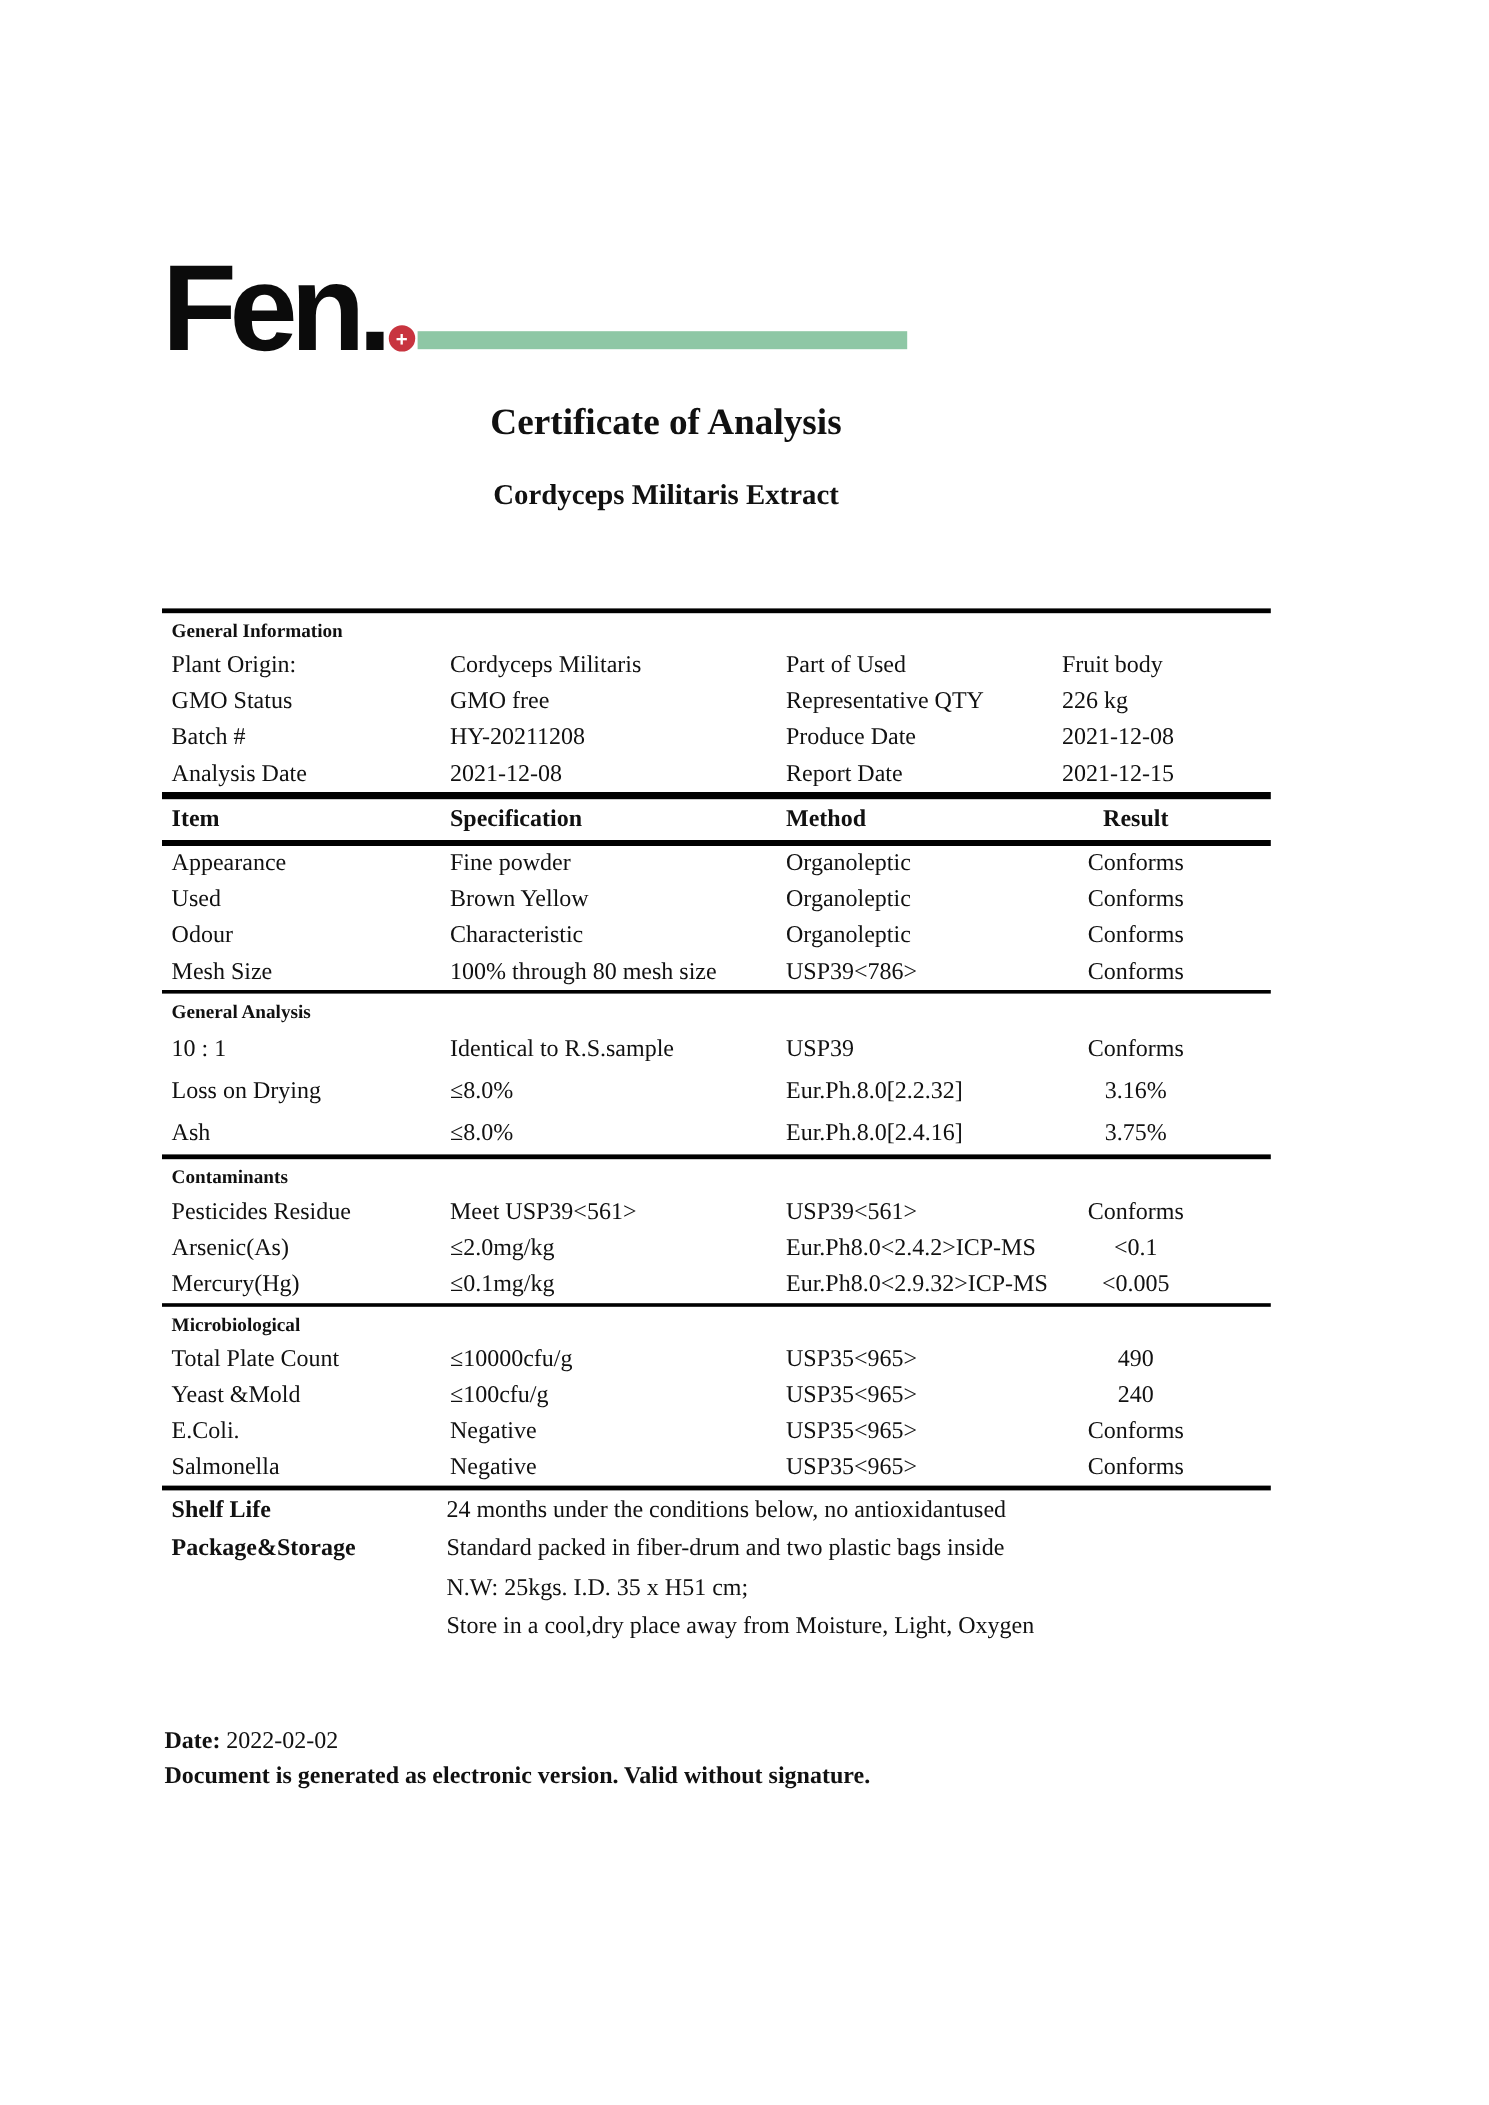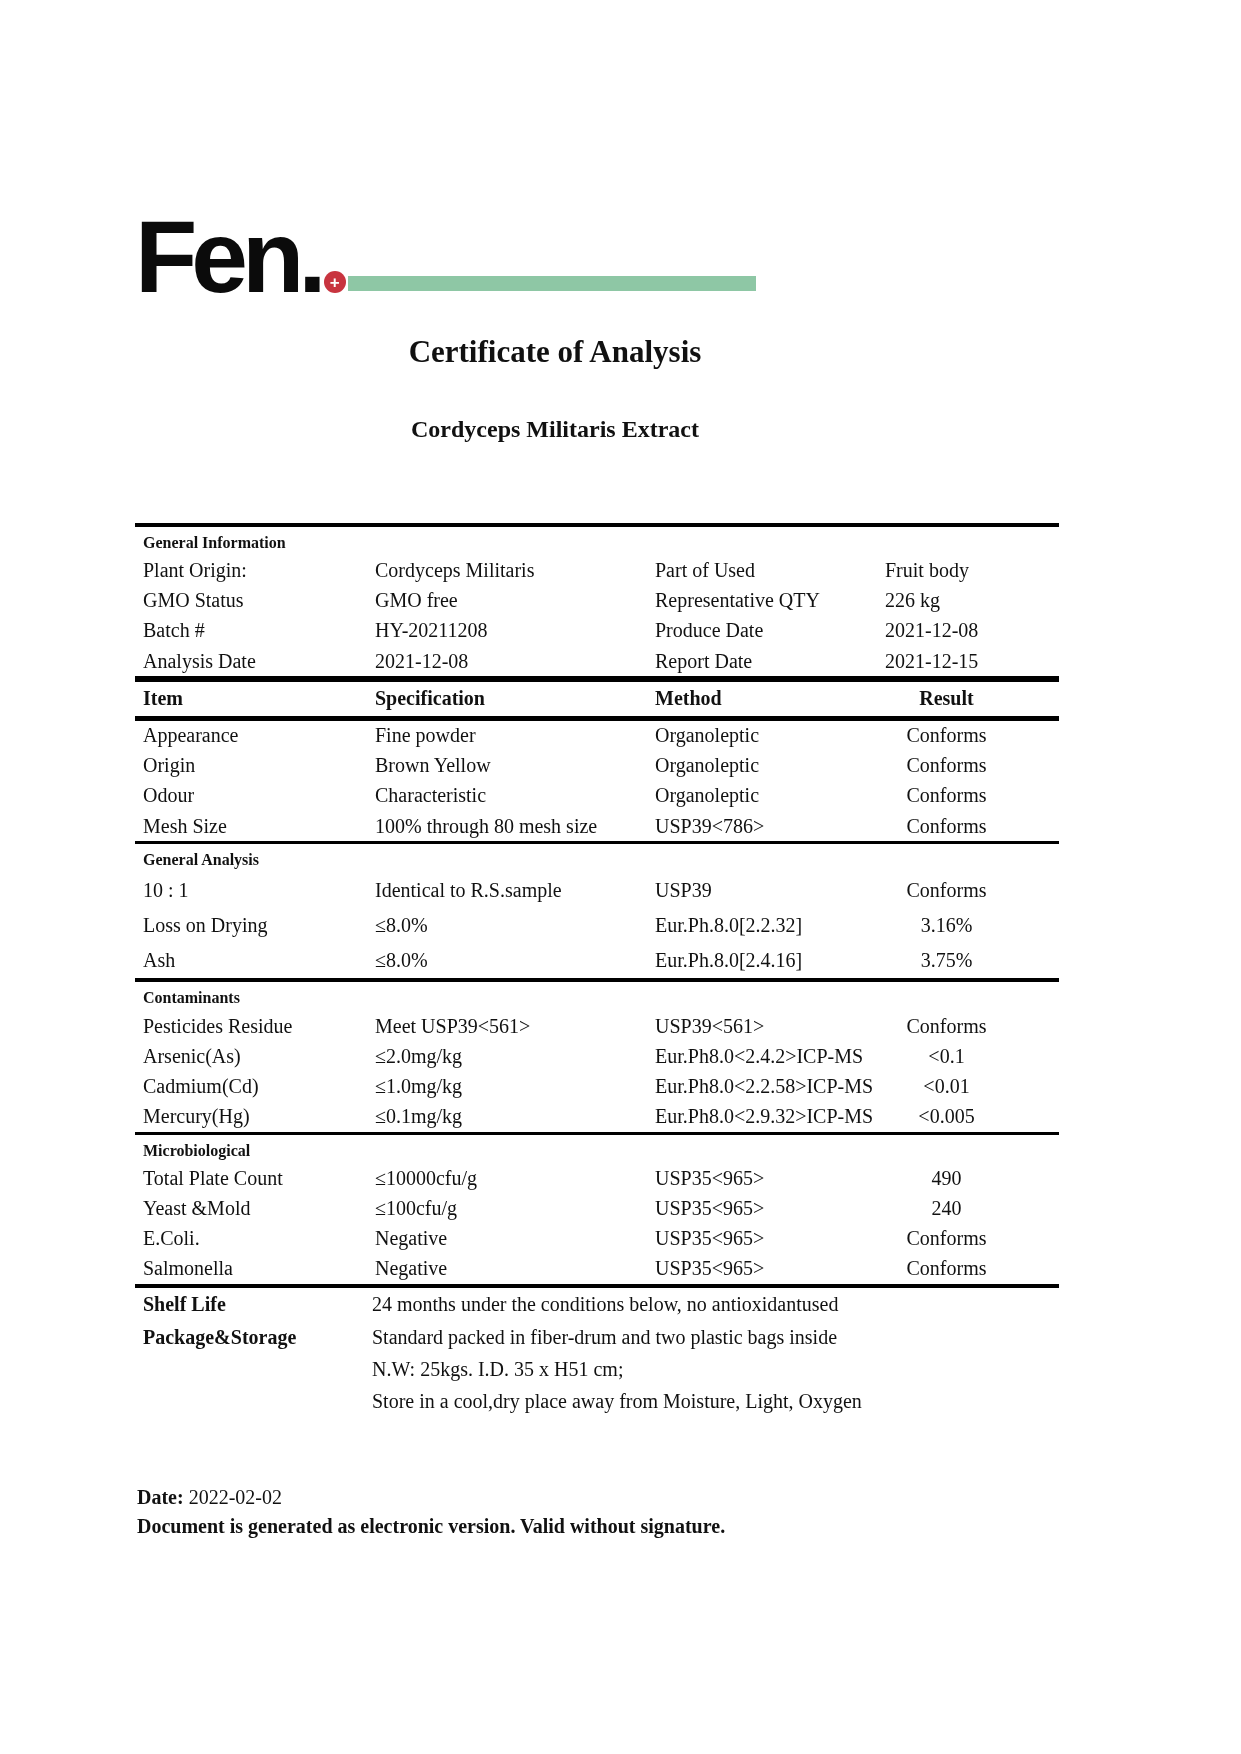--- a/index.html
+++ b/index.html
@@ -28,21 +28,21 @@
     background:#c8343f; color:#fff;
     font-family:"Liberation Sans", sans-serif;
     font-weight:bold; font-size:17px; line-height:1;
     display:flex; align-items:center; justify-content:center;
     margin:0 0 9px 3px; flex:0 0 auto;
   }
   .logo-bar { width:408px; height:15px; background:#8ec7a5; margin:0 0 11px 2px; flex:0 0 auto; }
   
   .titles { width:840px; margin:32px 0 0 135px; text-align:center; }
   .doc-title { font-size:31px; font-weight:bold; }
-  .doc-subtitle { font-size:24px; font-weight:bold; margin-top:46px; }
+  .doc-subtitle { font-size:24px; font-weight:bold; margin-top:30px; }
   
   .coa { margin:80px 135px 0 135px; width:971px; }
   .rule   { height:4px; background:#000; }
   .rule-xl{ height:6px; background:#000; }
   .rule-l { height:5px; background:#000; }
   .rule-s { height:3px; background:#000; }
   .sec-heading {
     font-size:16px; font-weight:bold;
     padding:7px 0 4px 8px; line-height:1.1;
   }
@@ -126,21 +126,21 @@
 
     <div class="rule-l"></div>
 
     <div class="grid-row">
       <div>Appearance</div>
       <div>Fine powder</div>
       <div>Organoleptic</div>
       <div class="result">Conforms</div>
     </div>
     <div class="grid-row">
-      <div>Origin</div>
+      <div>Used</div>
       <div>Brown Yellow</div>
       <div>Organoleptic</div>
       <div class="result">Conforms</div>
     </div>
     <div class="grid-row">
       <div>Odour</div>
       <div>Characteristic</div>
       <div>Organoleptic</div>
       <div class="result">Conforms</div>
     </div>
@@ -182,26 +182,20 @@
       <div>USP39&lt;561&gt;</div>
       <div class="result">Conforms</div>
     </div>
     <div class="grid-row">
       <div>Arsenic(As)</div>
       <div>≤2.0mg/kg</div>
       <div>Eur.Ph8.0&lt;2.4.2&gt;ICP-MS</div>
       <div class="result">&lt;0.1</div>
     </div>
     <div class="grid-row">
-      <div>Cadmium(Cd)</div>
-      <div>≤1.0mg/kg</div>
-      <div>Eur.Ph8.0&lt;2.2.58&gt;ICP-MS</div>
-      <div class="result">&lt;0.01</div>
-    </div>
-    <div class="grid-row">
       <div>Mercury(Hg)</div>
       <div>≤0.1mg/kg</div>
       <div>Eur.Ph8.0&lt;2.9.32&gt;ICP-MS</div>
       <div class="result">&lt;0.005</div>
     </div>
 
     <div class="rule-s"></div>
 
     <div class="sec-heading">Microbiological</div>
     <div class="grid-row">

